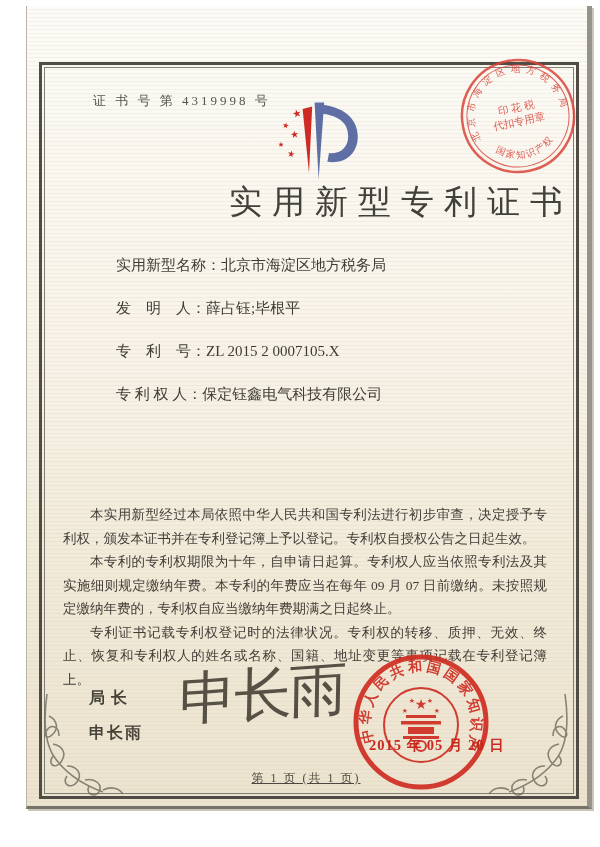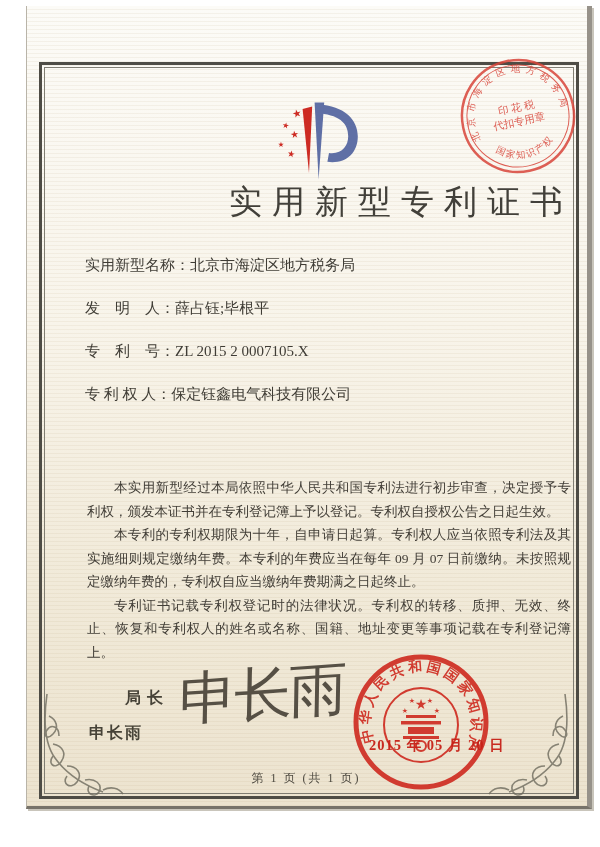--- a/index.html
+++ b/index.html
@@ -12,51 +12,52 @@
   .paper::before{content:"";position:absolute;inset:0;pointer-events:none;
          background:repeating-linear-gradient(0deg,rgba(176,152,110,0.10) 0 1px,transparent 1px 4px);}
   .frame{position:absolute;left:12px;top:56px;width:534px;height:731px;border:3px solid #4e4c45;}
   .frame-inner{position:absolute;inset:2px;border:1px solid #807d72;}
   .cert-no{position:absolute;left:66px;top:86px;font-size:13px;letter-spacing:3px;color:#56534b;}
   .logo{position:absolute;left:238px;top:90px;}
   .title{position:absolute;left:12px;top:174px;width:534px;text-align:right;
          font-size:33px;letter-spacing:10px;color:#42403a;}
   .fields{position:absolute;left:58px;top:250px;width:460px;}
   .field-row{height:43px;font-size:15px;color:#3f3c35;white-space:nowrap;}
-  .field-label{color:#3f3c35;}
-  .paras{position:absolute;left:36px;top:470px;width:484px;font-size:13.5px;line-height:23.5px;
-         color:#423e37;text-align:justify;margin-left:24px;}
+  .field-label{color:#3f3c35;margin-left:31px;}
+  .paras{position:absolute;left:36px;top:497px;width:484px;font-size:13.5px;line-height:23.5px;
+         color:#423e37;text-align:justify;}
   .paras p{margin:0;text-indent:2em;}
   .officer{position:absolute;left:62px;top:682px;font-family:"Liberation Sans","DejaVu Sans",sans-serif;
            font-weight:700;color:#474338;font-size:16px;}
-  .officer .ttl{letter-spacing:6px;margin-left:36px;}
+  .officer .ttl{letter-spacing:6px;}
   .officer .nm{margin-top:14px;letter-spacing:2px;}
   .signature{position:absolute;left:152px;top:648px;width:220px;font-size:58px;color:#423c32;
              transform:rotate(-4deg) skewX(-5deg);letter-spacing:-3px;opacity:.88;z-index:4;}
   .seal-main{position:absolute;left:319px;top:641px;z-index:5;opacity:.93;}
   .date-stamp{position:absolute;left:342px;top:730px;z-index:6;font-size:14.5px;font-weight:700;
               color:rgba(198,32,22,.95);letter-spacing:1px;white-space:nowrap;}
   .seal-tax{position:absolute;left:429px;top:48px;z-index:6;opacity:.85;transform:rotate(-12deg);}
   .footer{position:absolute;left:12px;top:764px;width:534px;text-align:center;font-size:12px;
-          color:#4c483f;letter-spacing:2px;}
+          color:#4c483f;letter-spacing:2px;text-decoration:underline;}
   .flourish{position:absolute;z-index:2;opacity:.8;}
   .flourish.bl{left:14px;top:686px;}
   .flourish.br{right:16px;top:686px;transform:scaleX(-1);}
   text{font-family:"Liberation Serif","DejaVu Serif",serif;}
 </style>
 </head>
 <body>
 
 <div class="canvas">
   <div class="paper">
 
     <div class="frame">
       <div class="frame-inner"></div>
     </div>
 
+    <div class="cert-no">证 书 号 第 4319998 号</div>
 
     <svg class="logo" width="112" height="90" viewBox="0 0 140 112">
       <path d="M66,10 C100,12 116,30 116,50 C116,72 100,85 78,82 L80,71 C96,73 104,62 104,50 C104,33 92,23 64,21 Z" fill="#5f6fa5"></path>
       <polygon points="62,8 74,8 67,104" fill="#5f6fa5"></polygon>
       <polygon points="47,16 59,13 55,96" fill="#cd2b23"></polygon>
       <g fill="#cd2b23">
         <text x="40" y="26" font-size="13" text-anchor="middle" transform="rotate(-14 40 22)">★</text>
         <text x="26" y="40" font-size="10" text-anchor="middle" transform="rotate(10 26 37)">★</text>
         <text x="37" y="52" font-size="12" text-anchor="middle" transform="rotate(-8 37 48)">★</text>
         <text x="20" y="64" font-size="9" text-anchor="middle">★</text>

